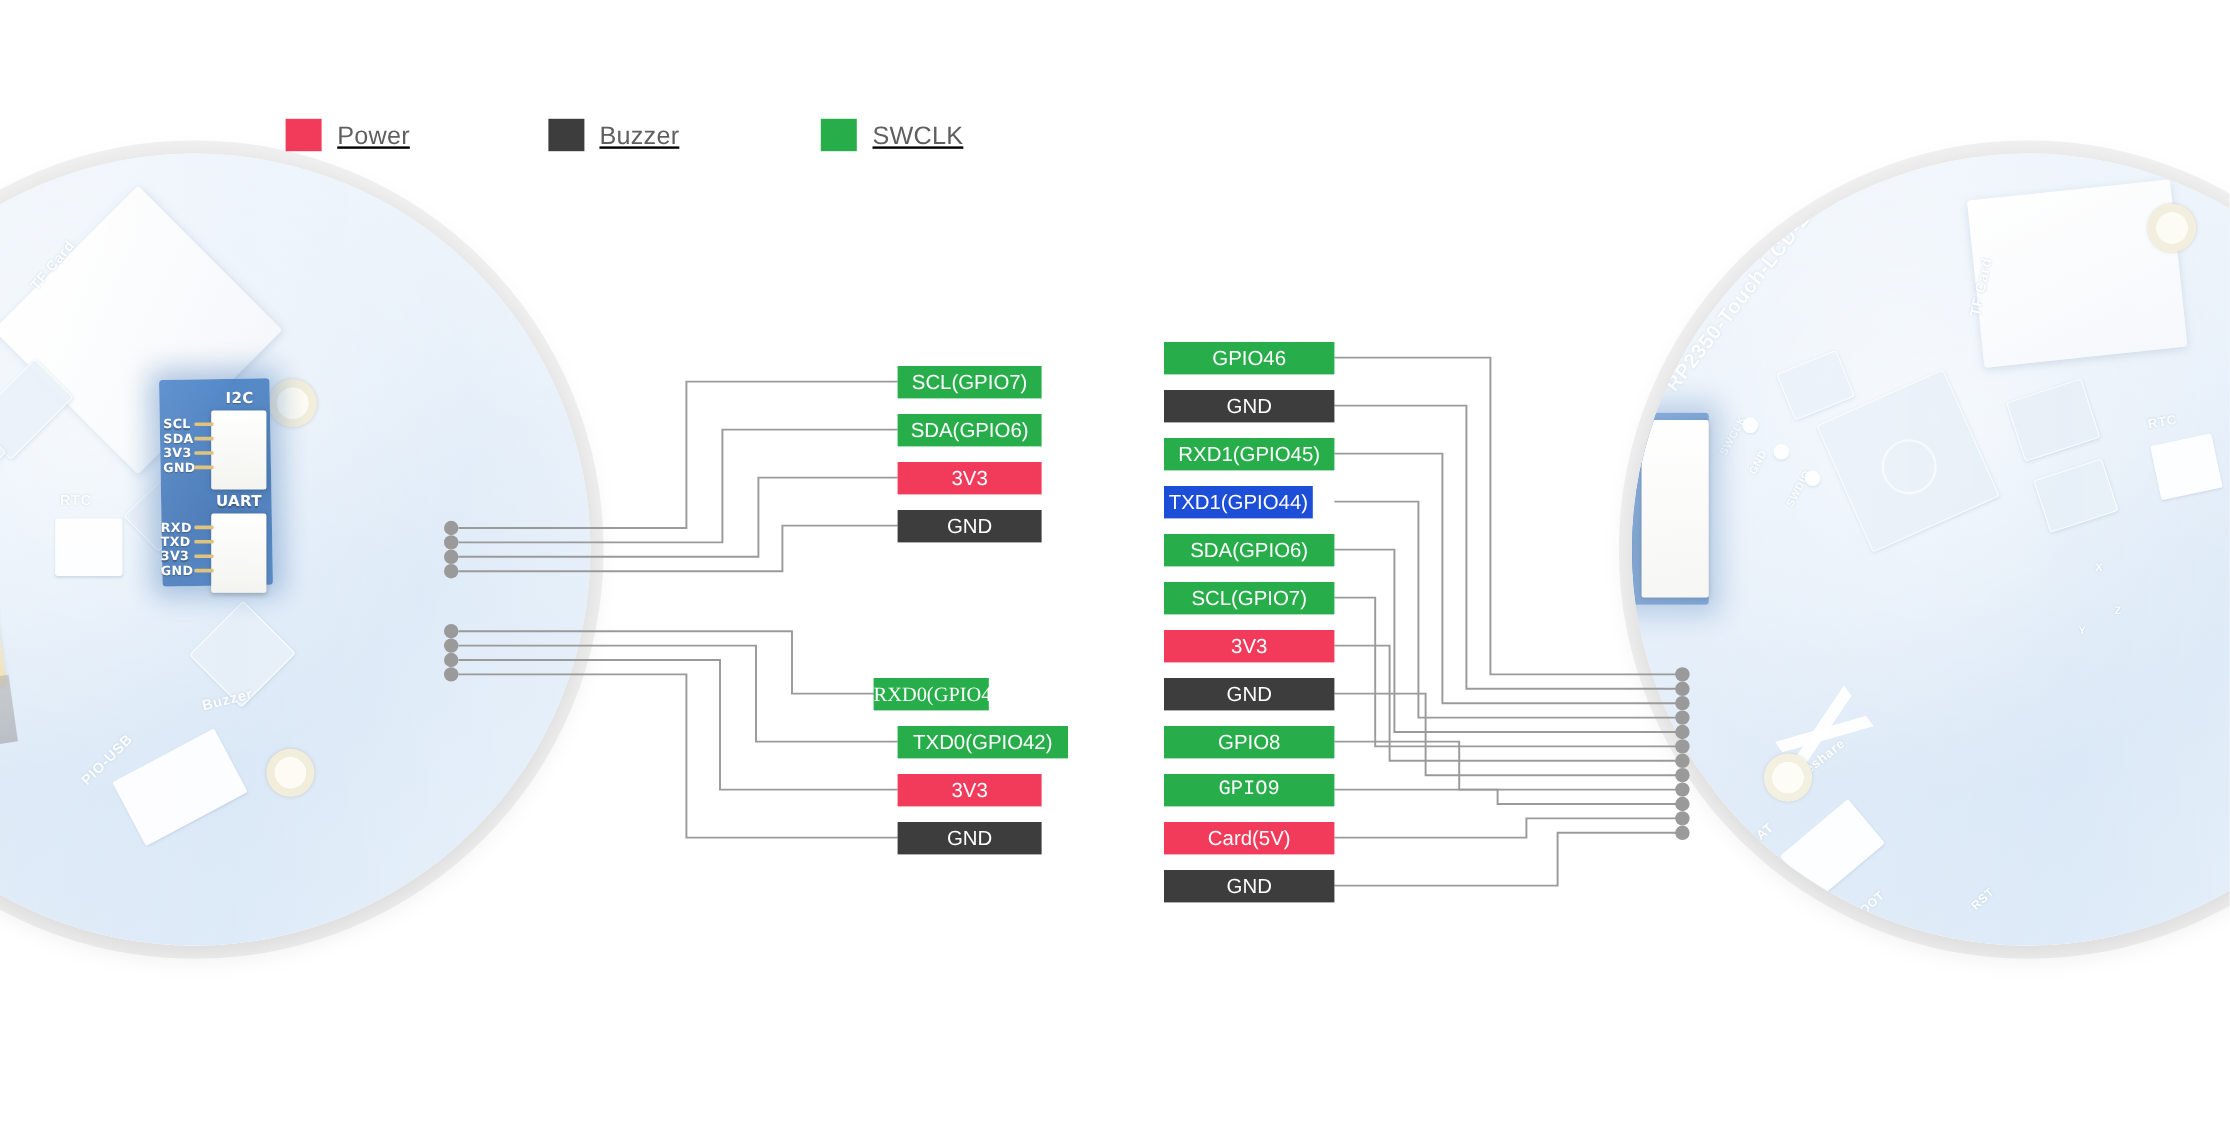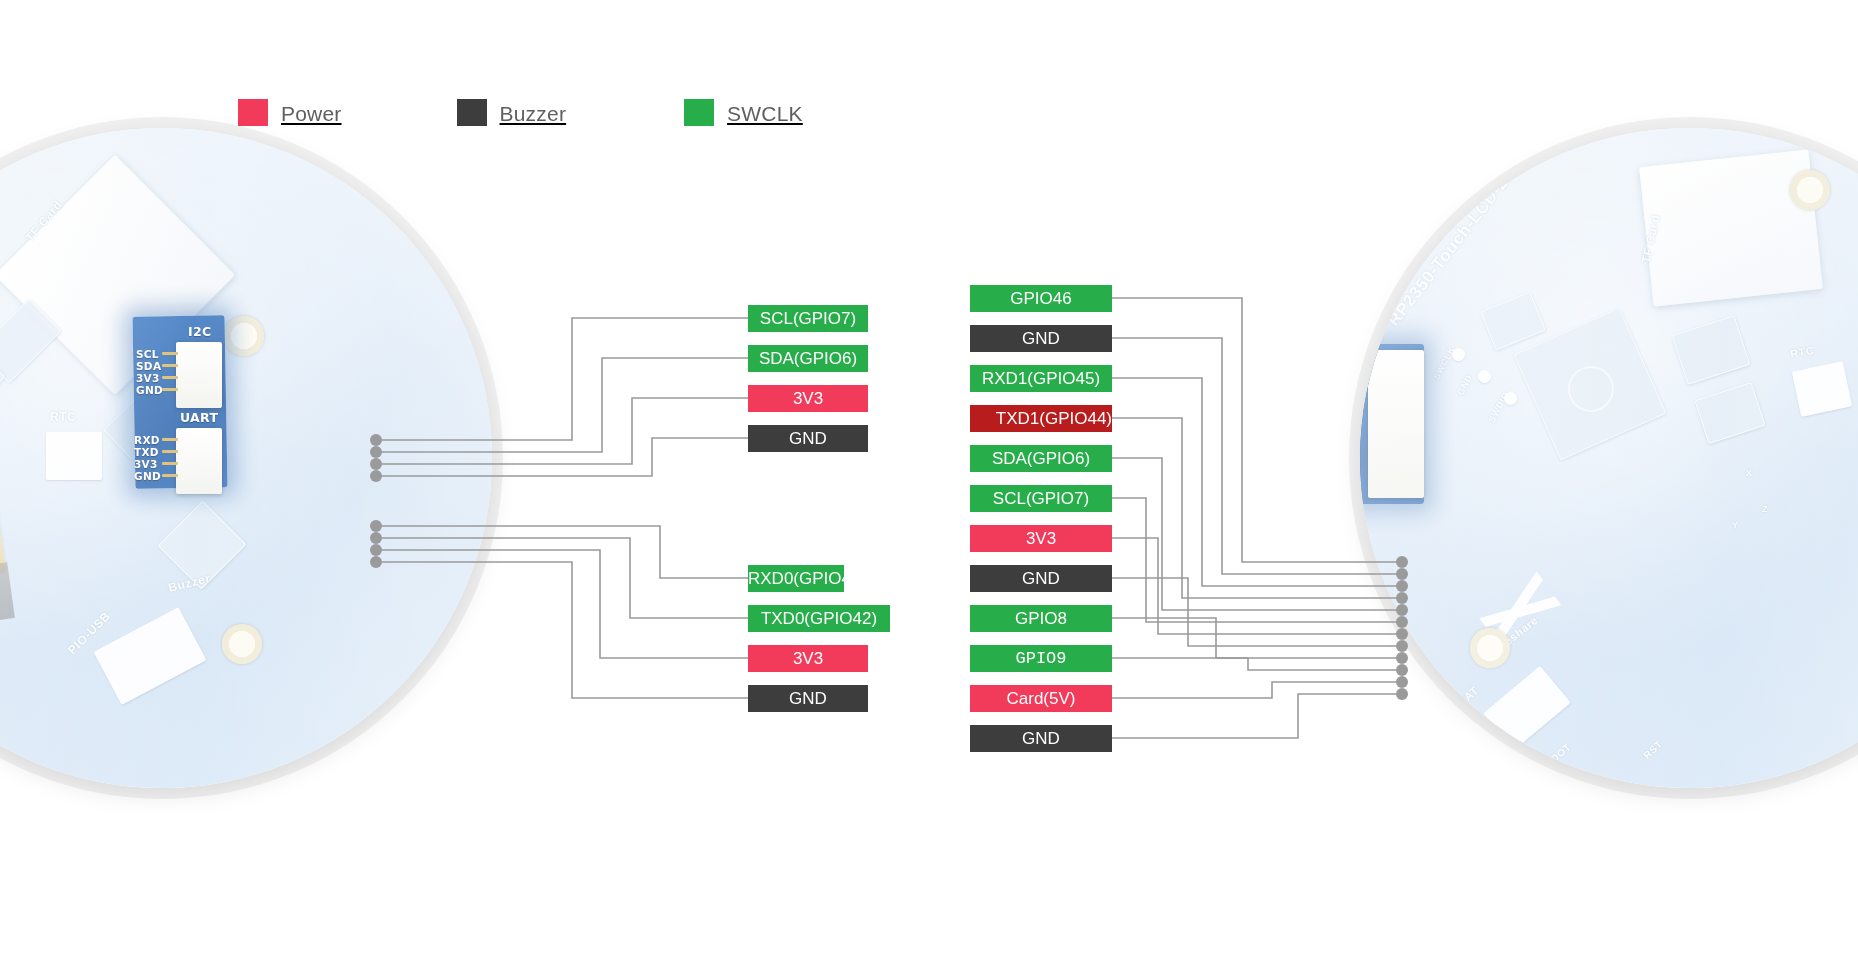--- a/index.html
+++ b/index.html
@@ -260,31 +260,31 @@
       <circle class="dot" cx="376" cy="550" r="6"></circle>
         <circle class="dot" cx="376" cy="562" r="6"></circle>
     </g>
   </svg>
 
   <div id="mid-col">
       <div class="chip-lbl" style="left: 748px; top: 305px; width: 120px; background: rgb(39, 174, 74);">SCL(GPIO7)</div>
       <div class="chip-lbl" style="left: 748px; top: 345px; width: 120px; background: rgb(39, 174, 74);">SDA(GPIO6)</div>
       <div class="chip-lbl" style="left: 748px; top: 385px; width: 120px; background: rgb(242, 58, 90);">3V3</div>
       <div class="chip-lbl" style="left: 748px; top: 425px; width: 120px; background: rgb(61, 61, 61);">GND</div>
-      <div class="chip-lbl" style="left: 748px; top: 565px; width: 96px; background: rgb(39, 174, 74);">RXD0(GPIO43)</div>
+      <div class="chip-lbl" style="left: 728px; top: 565px; width: 96px; background: rgb(39, 174, 74); font-family: Liberation Serif, serif;">RXD0(GPIO43)</div>
       <div class="chip-lbl" style="left: 748px; top: 605px; width: 142px; background: rgb(39, 174, 74);">TXD0(GPIO42)</div>
       <div class="chip-lbl" style="left: 748px; top: 645px; width: 120px; background: rgb(242, 58, 90);">3V3</div>
       <div class="chip-lbl" style="left: 748px; top: 685px; width: 120px; background: rgb(61, 61, 61);">GND</div>
     </div>
 
   <div id="right-col">
       <div class="chip-lbl" style="left: 970px; top: 285px; width: 142px; background: rgb(39, 174, 74);">GPIO46</div>
       <div class="chip-lbl" style="left: 970px; top: 325px; width: 142px; background: rgb(61, 61, 61);">GND</div>
       <div class="chip-lbl" style="left: 970px; top: 365px; width: 142px; background: rgb(39, 174, 74);">RXD1(GPIO45)</div>
-      <div class="chip-lbl" style="left: 970px; top: 405px; width: 142px; background: #b91c1c; text-align: right;">TXD1(GPIO44)</div>
+      <div class="chip-lbl" style="left: 970px; top: 405px; width: 124px; background: #1d4ed8;">TXD1(GPIO44)</div>
       <div class="chip-lbl" style="left: 970px; top: 445px; width: 142px; background: rgb(39, 174, 74);">SDA(GPIO6)</div>
       <div class="chip-lbl" style="left: 970px; top: 485px; width: 142px; background: rgb(39, 174, 74);">SCL(GPIO7)</div>
       <div class="chip-lbl" style="left: 970px; top: 525px; width: 142px; background: rgb(242, 58, 90);">3V3</div>
       <div class="chip-lbl" style="left: 970px; top: 565px; width: 142px; background: rgb(61, 61, 61);">GND</div>
       <div class="chip-lbl" style="left: 970px; top: 605px; width: 142px; background: rgb(39, 174, 74);">GPIO8</div>
       <div class="chip-lbl" style="left: 970px; top: 645px; width: 142px; background: rgb(39, 174, 74); font-family: Liberation Mono, monospace;">GPIO9</div>
       <div class="chip-lbl" style="left: 970px; top: 685px; width: 142px; background: rgb(242, 58, 90);">Card(5V)</div>
       <div class="chip-lbl" style="left: 970px; top: 725px; width: 142px; background: rgb(61, 61, 61);">GND</div>
     </div>
 

